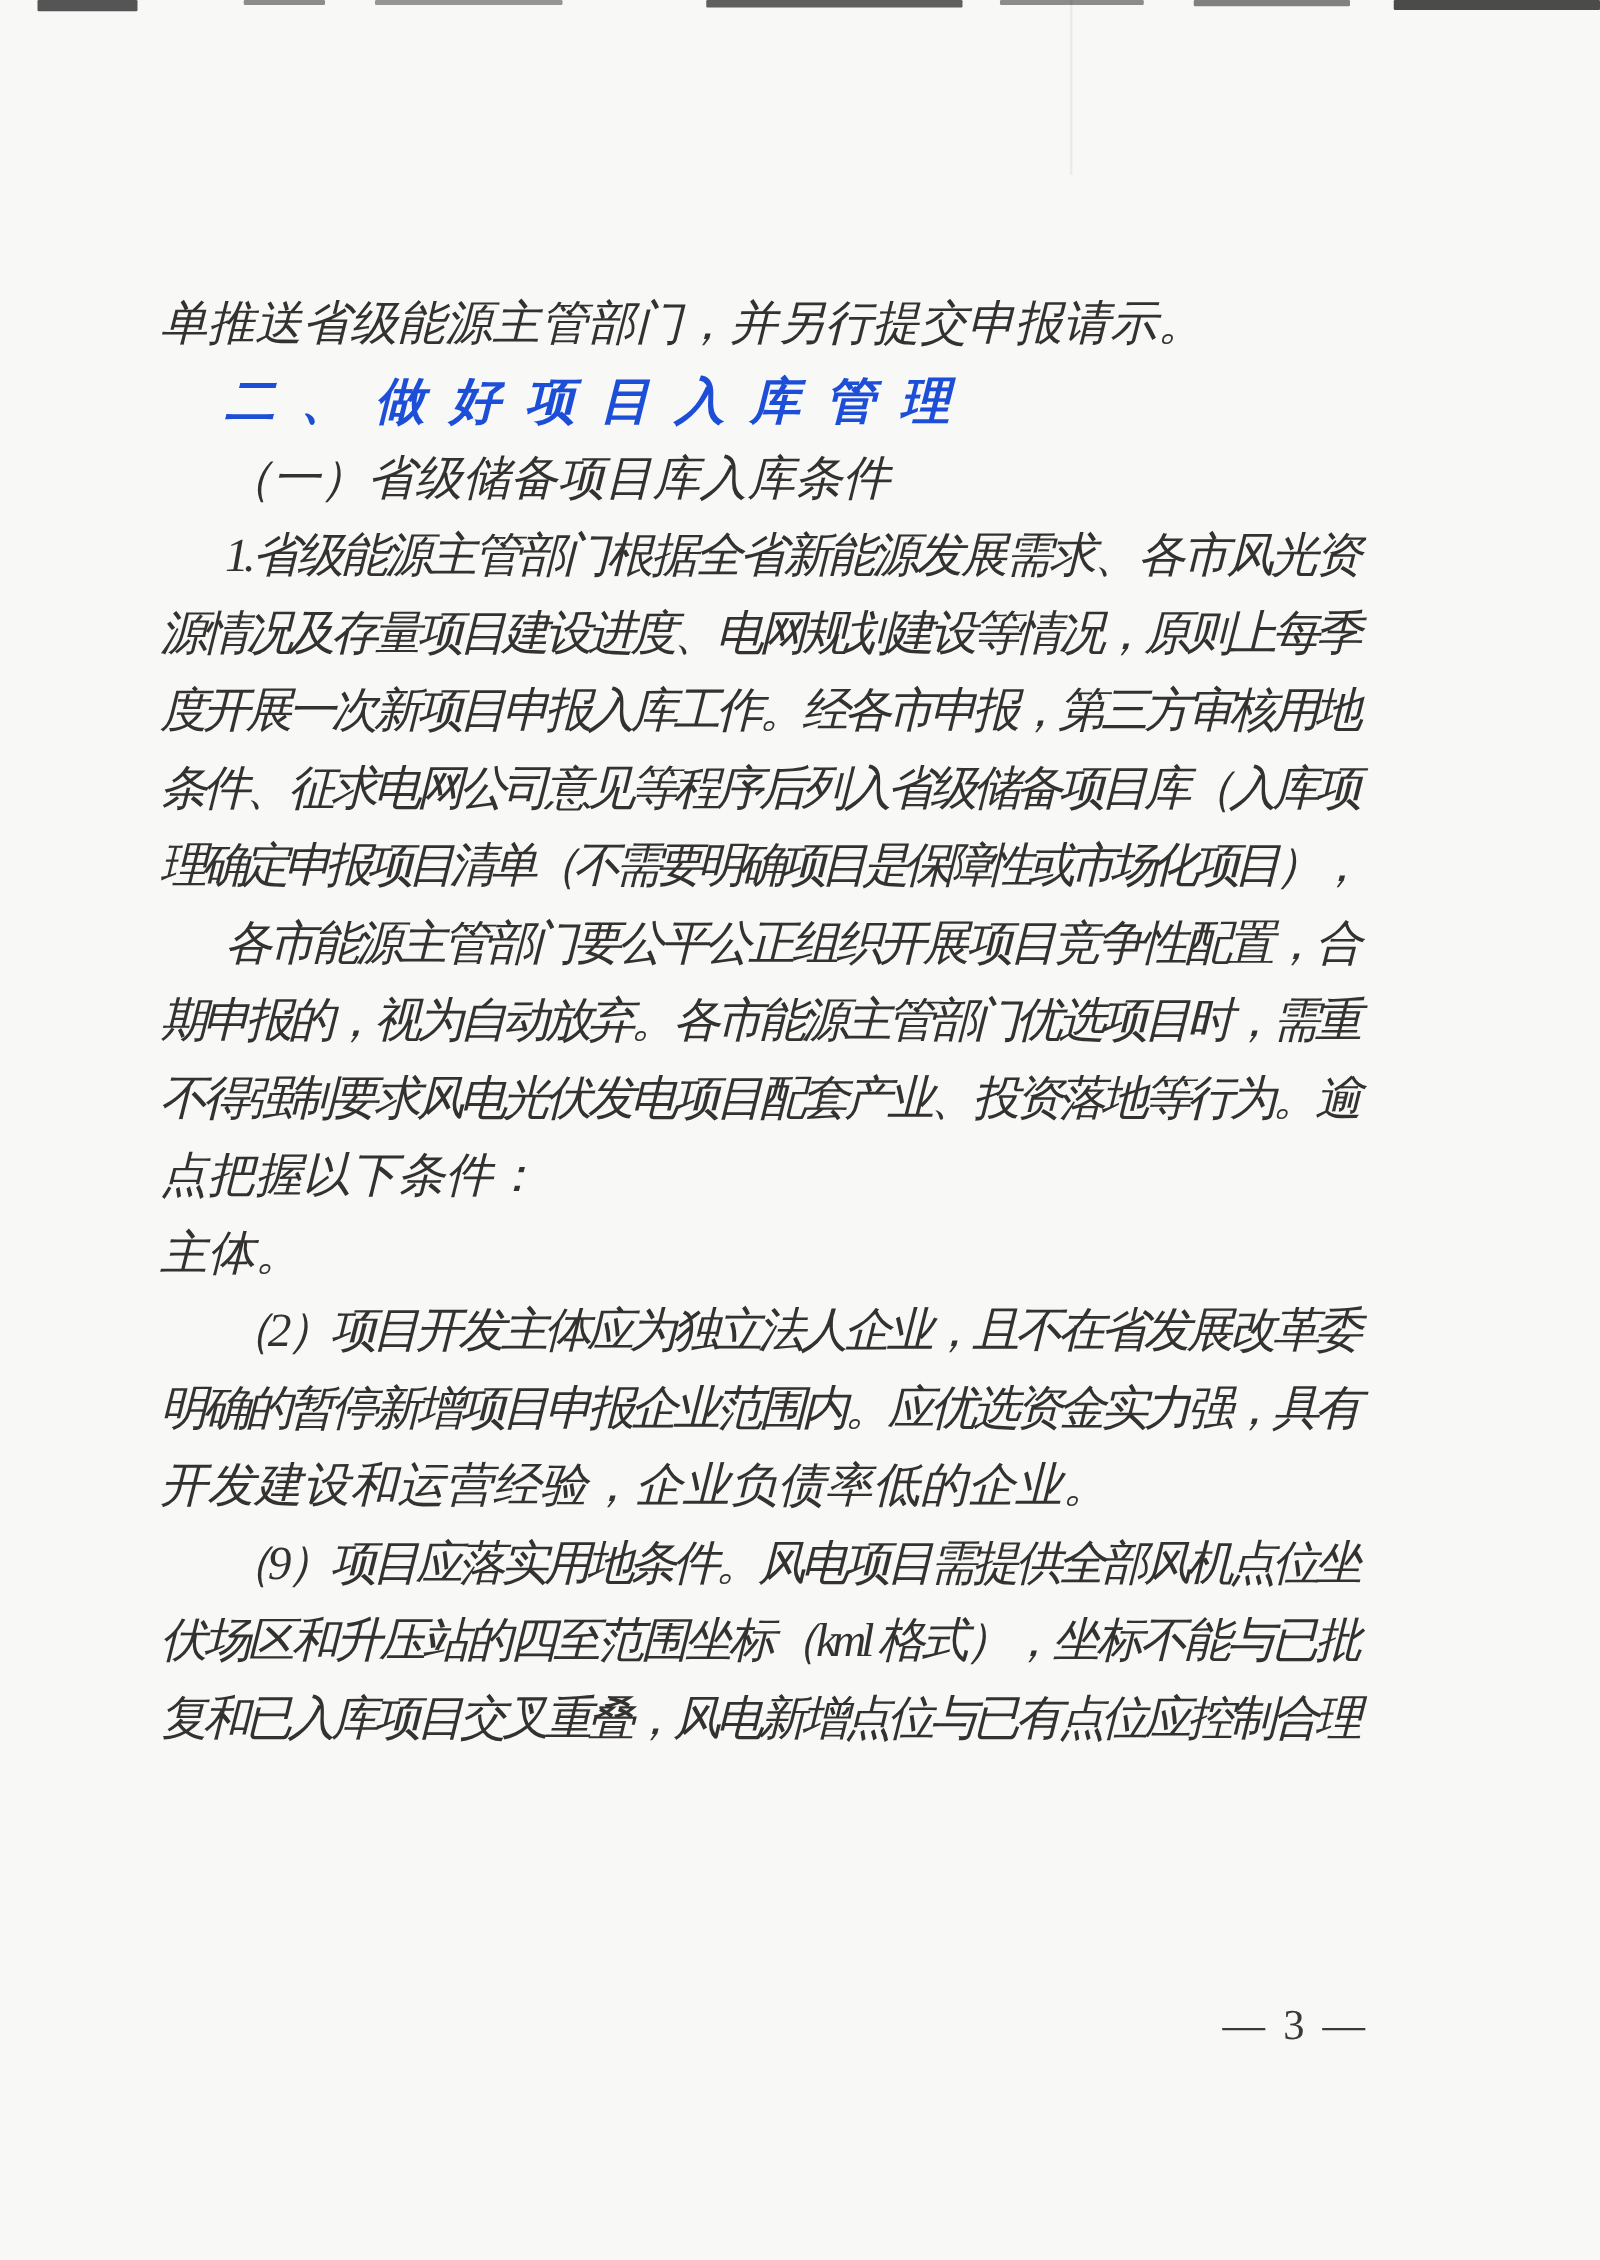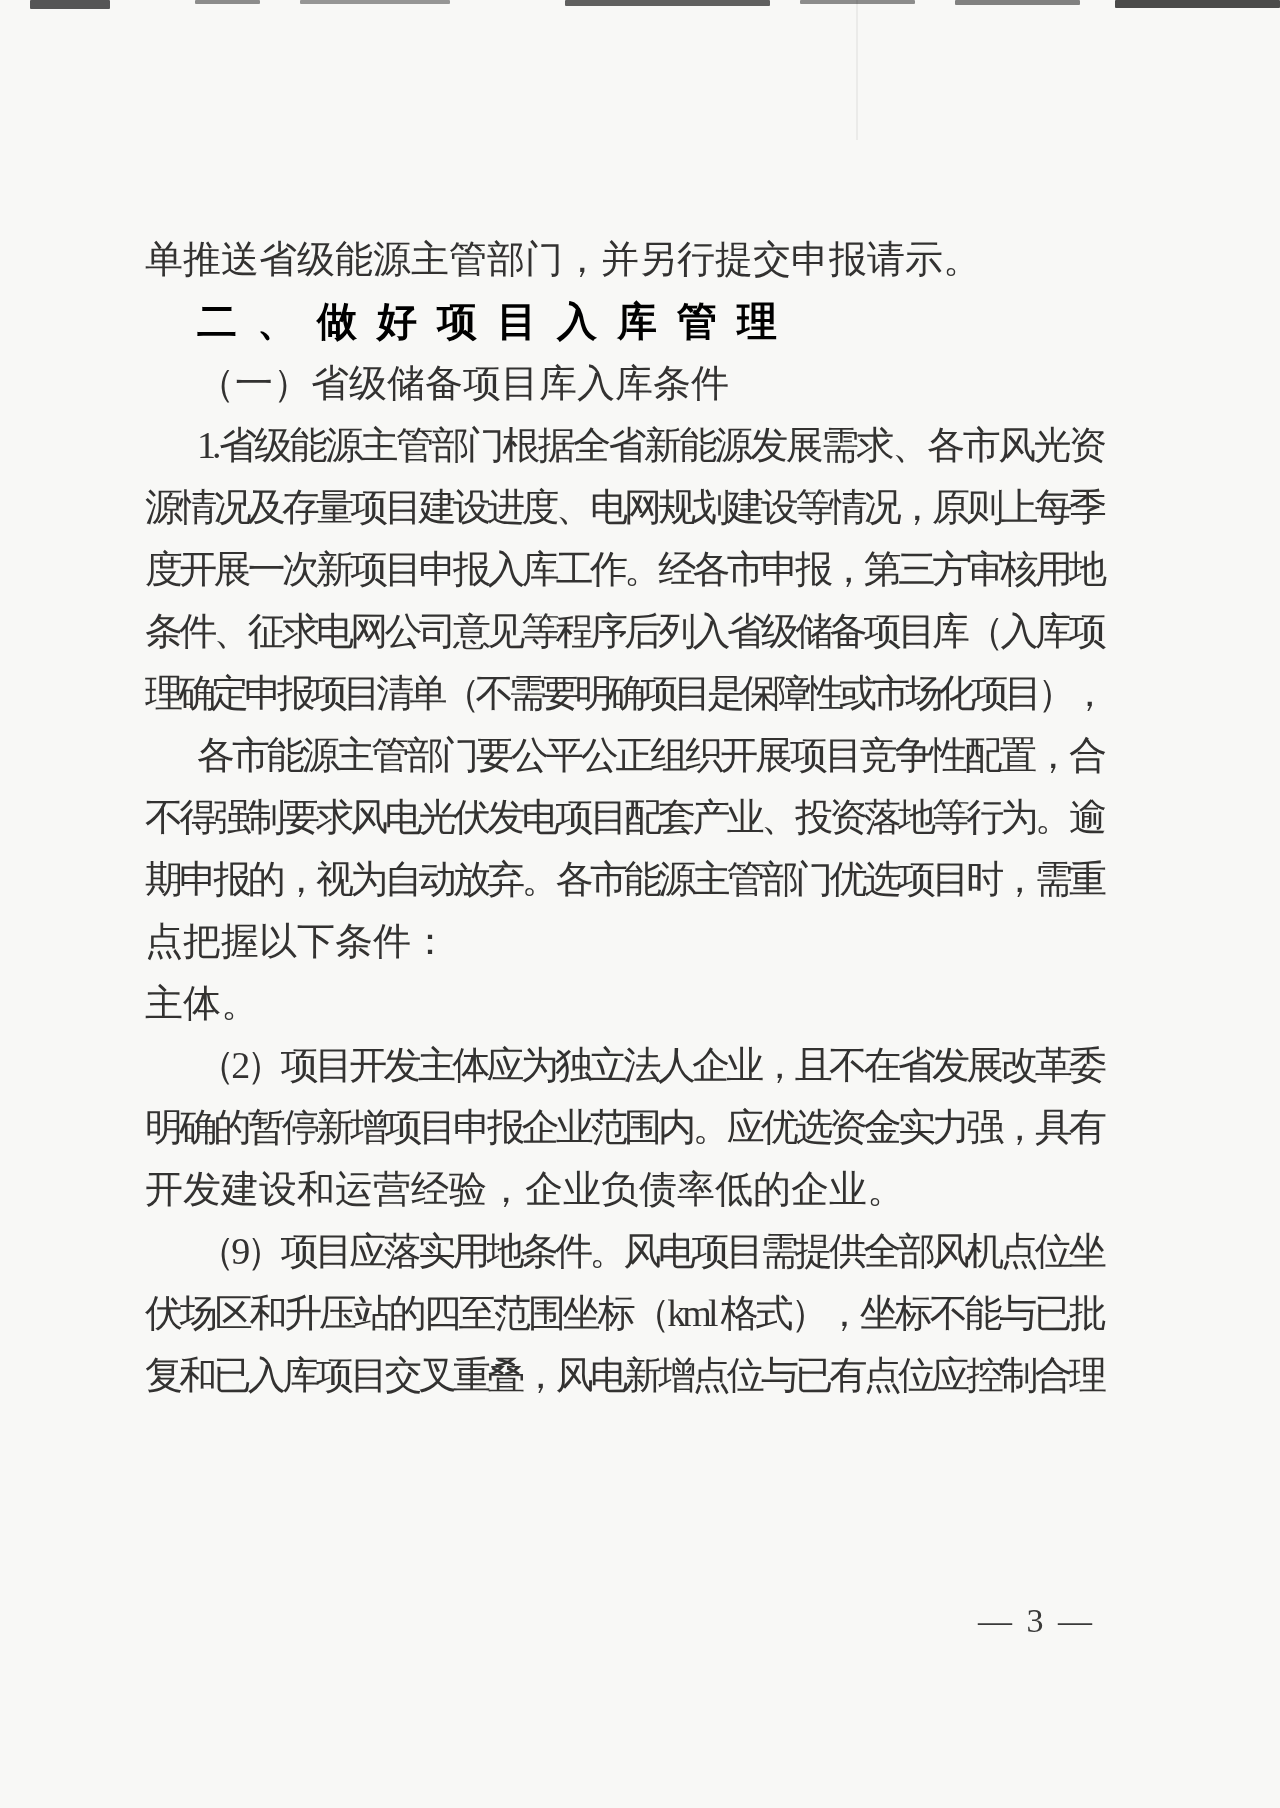--- a/index.html
+++ b/index.html
@@ -28,23 +28,24 @@
   .seam {
     position: absolute;
     left: 856px;
     top: 0;
     width: 2px;
     height: 140px;
     background: rgba(0,0,0,0.05);
   }
   .textblock {
     position: absolute;
-    left: 145px;
+    left: 128px;
     top: 228px;
     width: 958px;
+    font-style: italic;
   }
   .ln {
     margin: 0;
     height: 62px;
     line-height: 62px;
     font-size: 38px;
     white-space: normal;
     overflow: visible;
   }
   
@@ -59,21 +60,21 @@
   }
   
   .indent {
     padding-left: 52px;
   }
   .heading {
     font-family: "Liberation Sans", "DejaVu Sans", sans-serif;
     font-weight: 700;
     font-size: 40px;
     letter-spacing: 20px;
-    color: #000000;
+    color: #1d4ed8;
   }
   .pageno {
     position: absolute;
     top: 1602px;
     right: 185px;
     font-size: 34px;
     letter-spacing: 3px;
     color: #3a3a39;
   }
 </style>
@@ -96,22 +97,22 @@
   <main class="textblock">
     <p class="ln">单推送省级能源主管部门，并另行提交申报请示。</p>
     <p class="ln heading indent">二、做好项目入库管理</p>
     <p class="ln indent">（一）省级储备项目库入库条件</p>
     <p class="ln j indent">1.省级能源主管部门根据全省新能源发展需求、各市风光资</p>
     <p class="ln j">源情况及存量项目建设进度、电网规划建设等情况，原则上每季</p>
     <p class="ln j">度开展一次新项目申报入库工作。经各市申报，第三方审核用地</p>
     <p class="ln j">条件、征求电网公司意见等程序后列入省级储备项目库（入库项</p>
     <p class="ln j tight">理确定申报项目清单（不需要明确项目是保障性或市场化项目），</p>
     <p class="ln j indent">各市能源主管部门要公平公正组织开展项目竞争性配置，合</p>
+    <p class="ln j">期申报的，视为自动放弃。各市能源主管部门优选项目时，需重</p>
     <p class="ln j">不得强制要求风电光伏发电项目配套产业、投资落地等行为。逾</p>
-    <p class="ln j">期申报的，视为自动放弃。各市能源主管部门优选项目时，需重</p>
     <p class="ln">点把握以下条件：</p>
     <p class="ln">主体。</p>
     <p class="ln j indent">（2）项目开发主体应为独立法人企业，且不在省发展改革委</p>
     <p class="ln j">明确的暂停新增项目申报企业范围内。应优选资金实力强，具有</p>
     <p class="ln">开发建设和运营经验，企业负债率低的企业。</p>
     <p class="ln j indent">（9）项目应落实用地条件。风电项目需提供全部风机点位坐</p>
     <p class="ln j">伏场区和升压站的四至范围坐标（kml 格式），坐标不能与已批</p>
     <p class="ln j">复和已入库项目交叉重叠，风电新增点位与已有点位应控制合理</p>
   </main>
 

